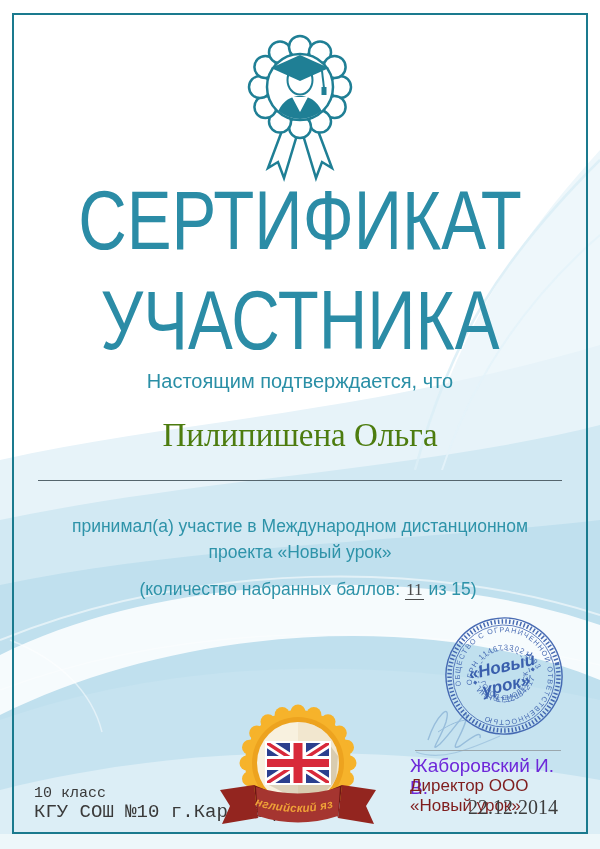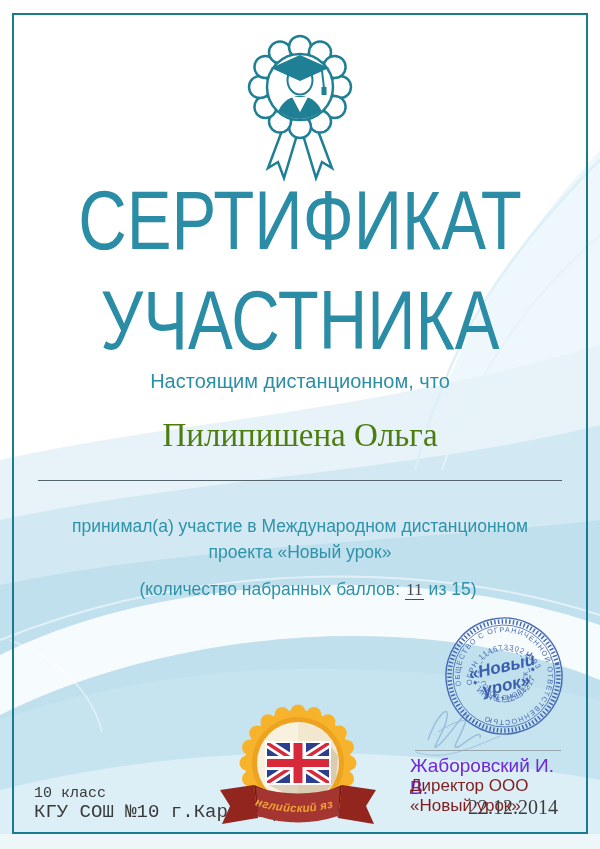--- a/index.html
+++ b/index.html
@@ -104,21 +104,21 @@
       <path d="M70,25 L99,38 L70,51 L41,38 Z" fill="#1f7f95"></path>
       <path d="M92,41 L94,58" stroke="#1f7f95" stroke-width="2" fill="none"></path>
       <rect x="91.5" y="57" width="5" height="8" fill="#1f7f95"></rect>
     </g>
   </svg>
 
   <div class="title">
     <div>СЕРТИФИКАТ</div>
     <div>УЧАСТНИКА</div>
   </div>
-  <div class="subtitle">Настоящим дистанционном, что</div>
+  <div class="subtitle">Настоящим подтверждается, что</div>
 
   <div class="name">Пилипишена Ольга</div>
   <div class="name-line"></div>
 
   <div class="bodytext">
     <div>принимал(а) участие в Международном дистанционном</div>
     <div>проекта «Новый урок»</div>
   </div>
 
   <div class="score"><span>(количество набранных баллов: </span><span class="val">11</span><span> из 15)</span></div>

